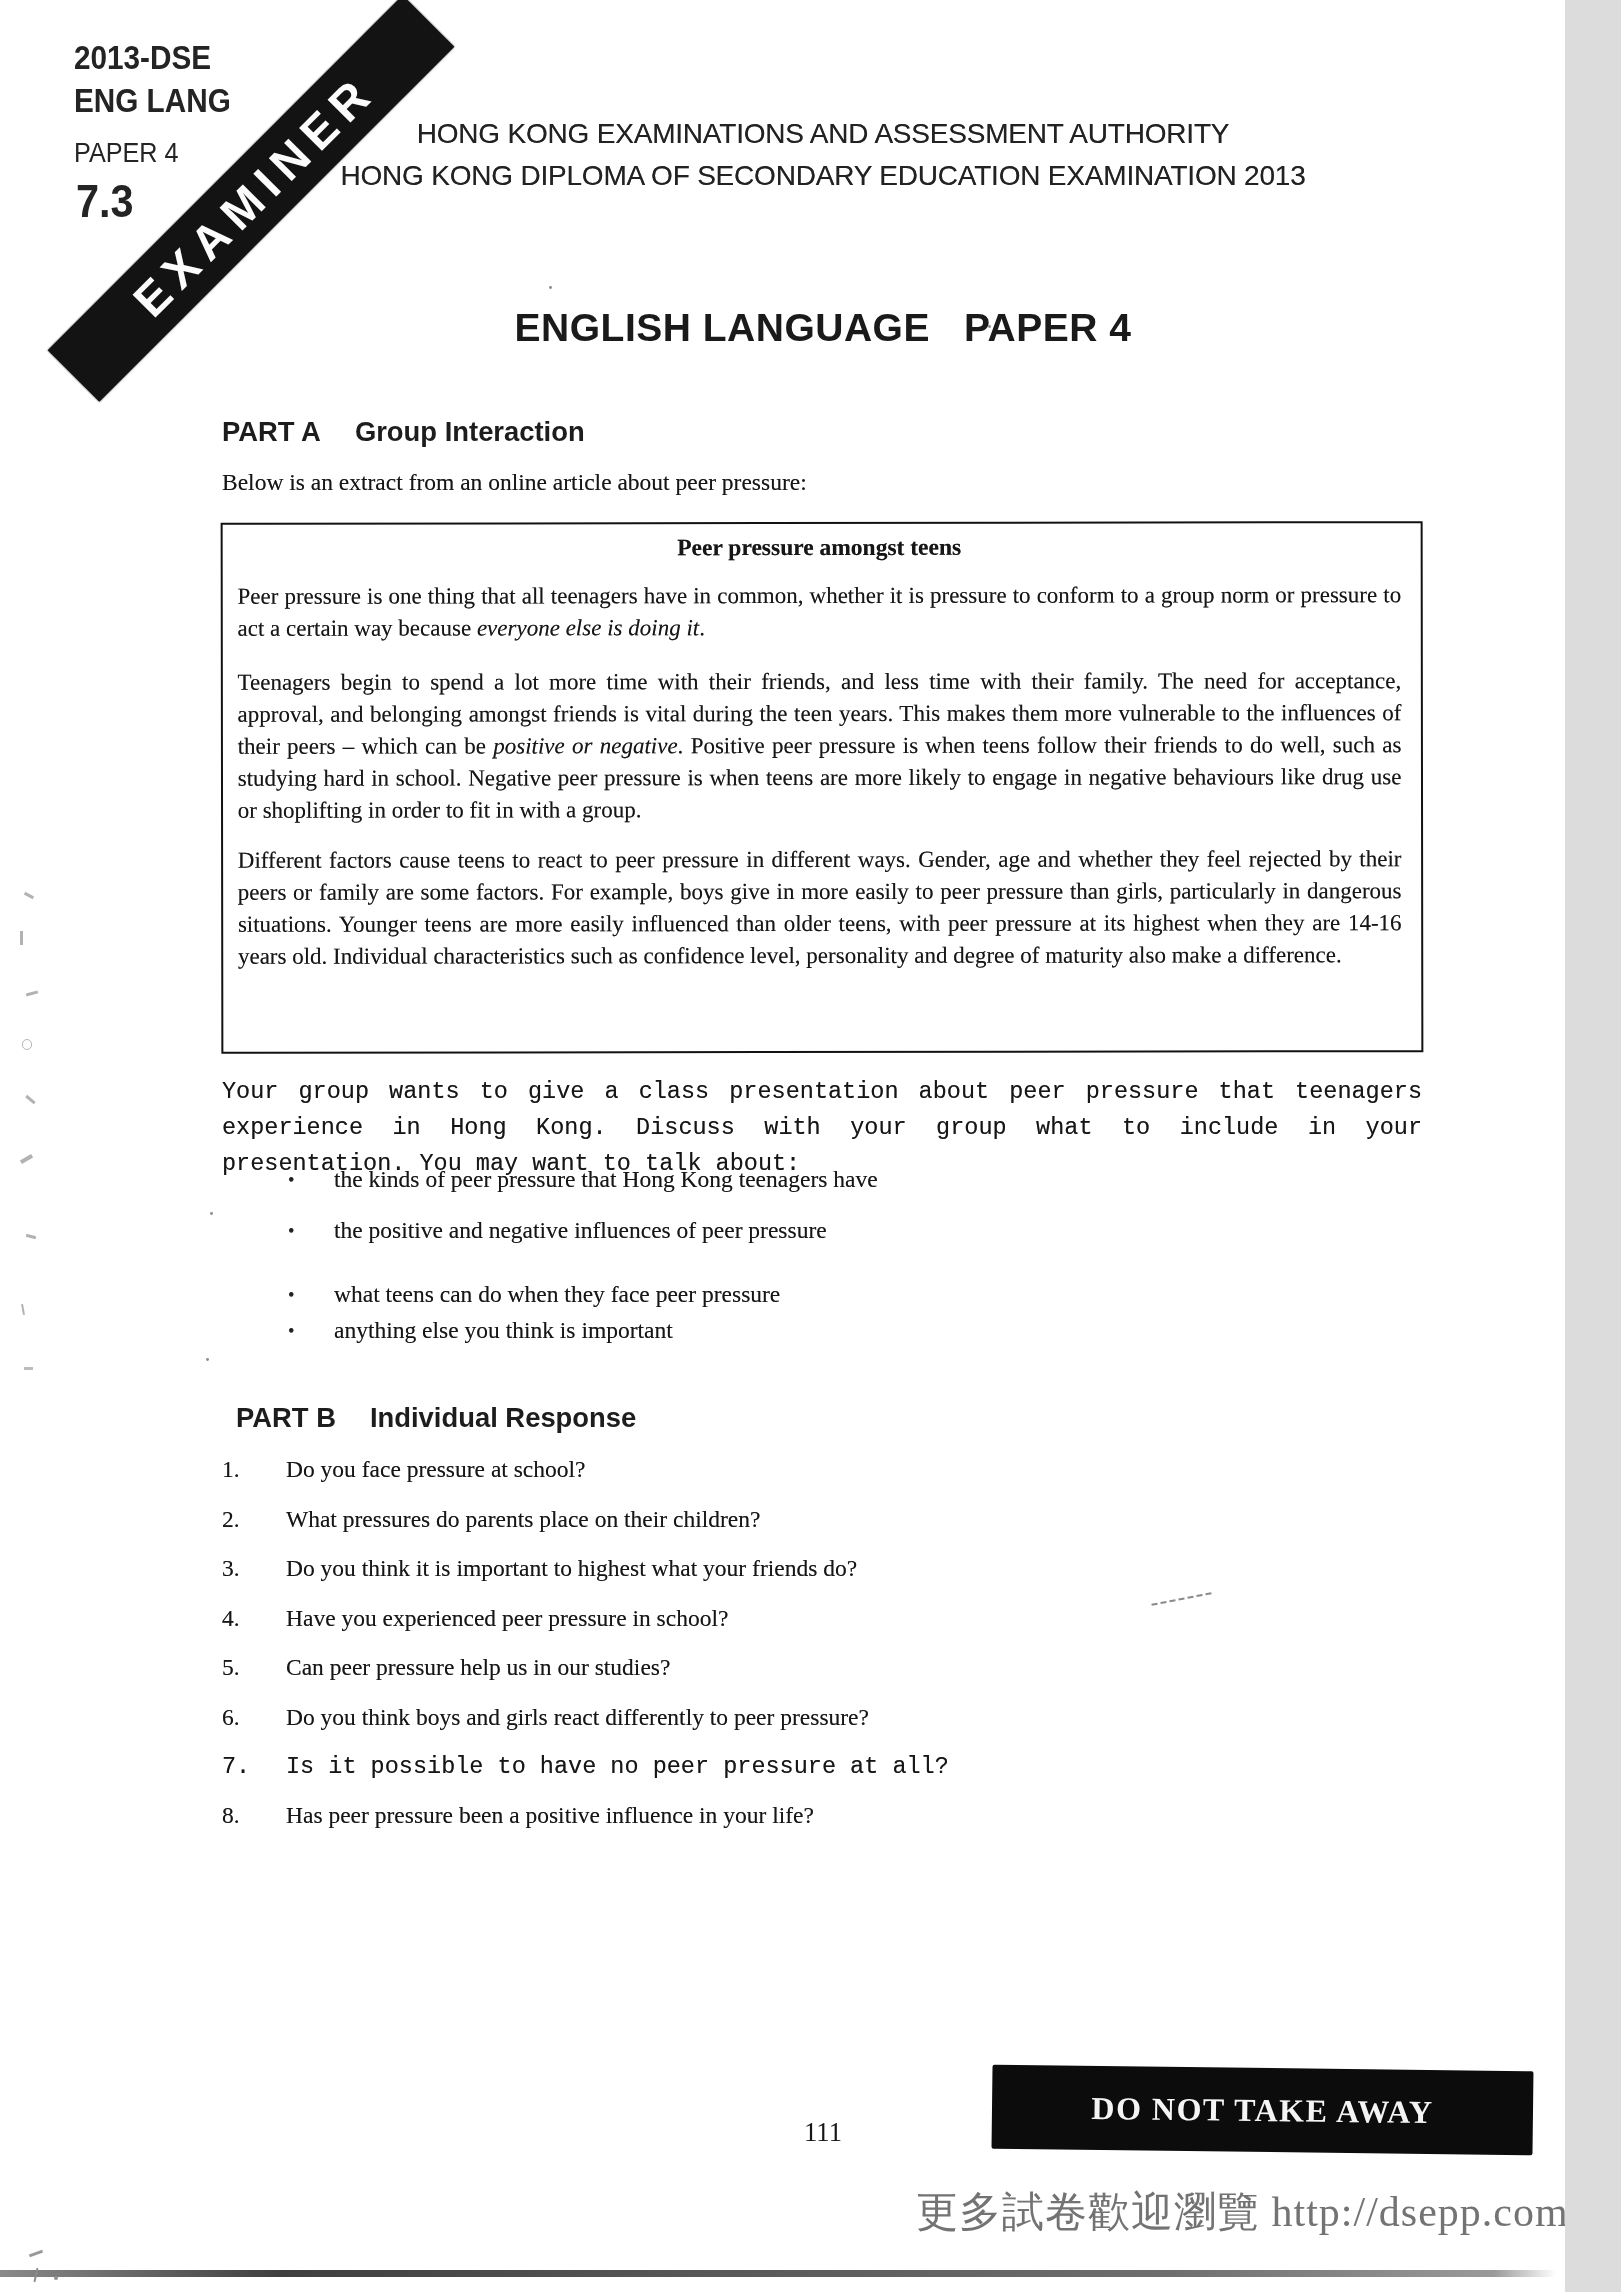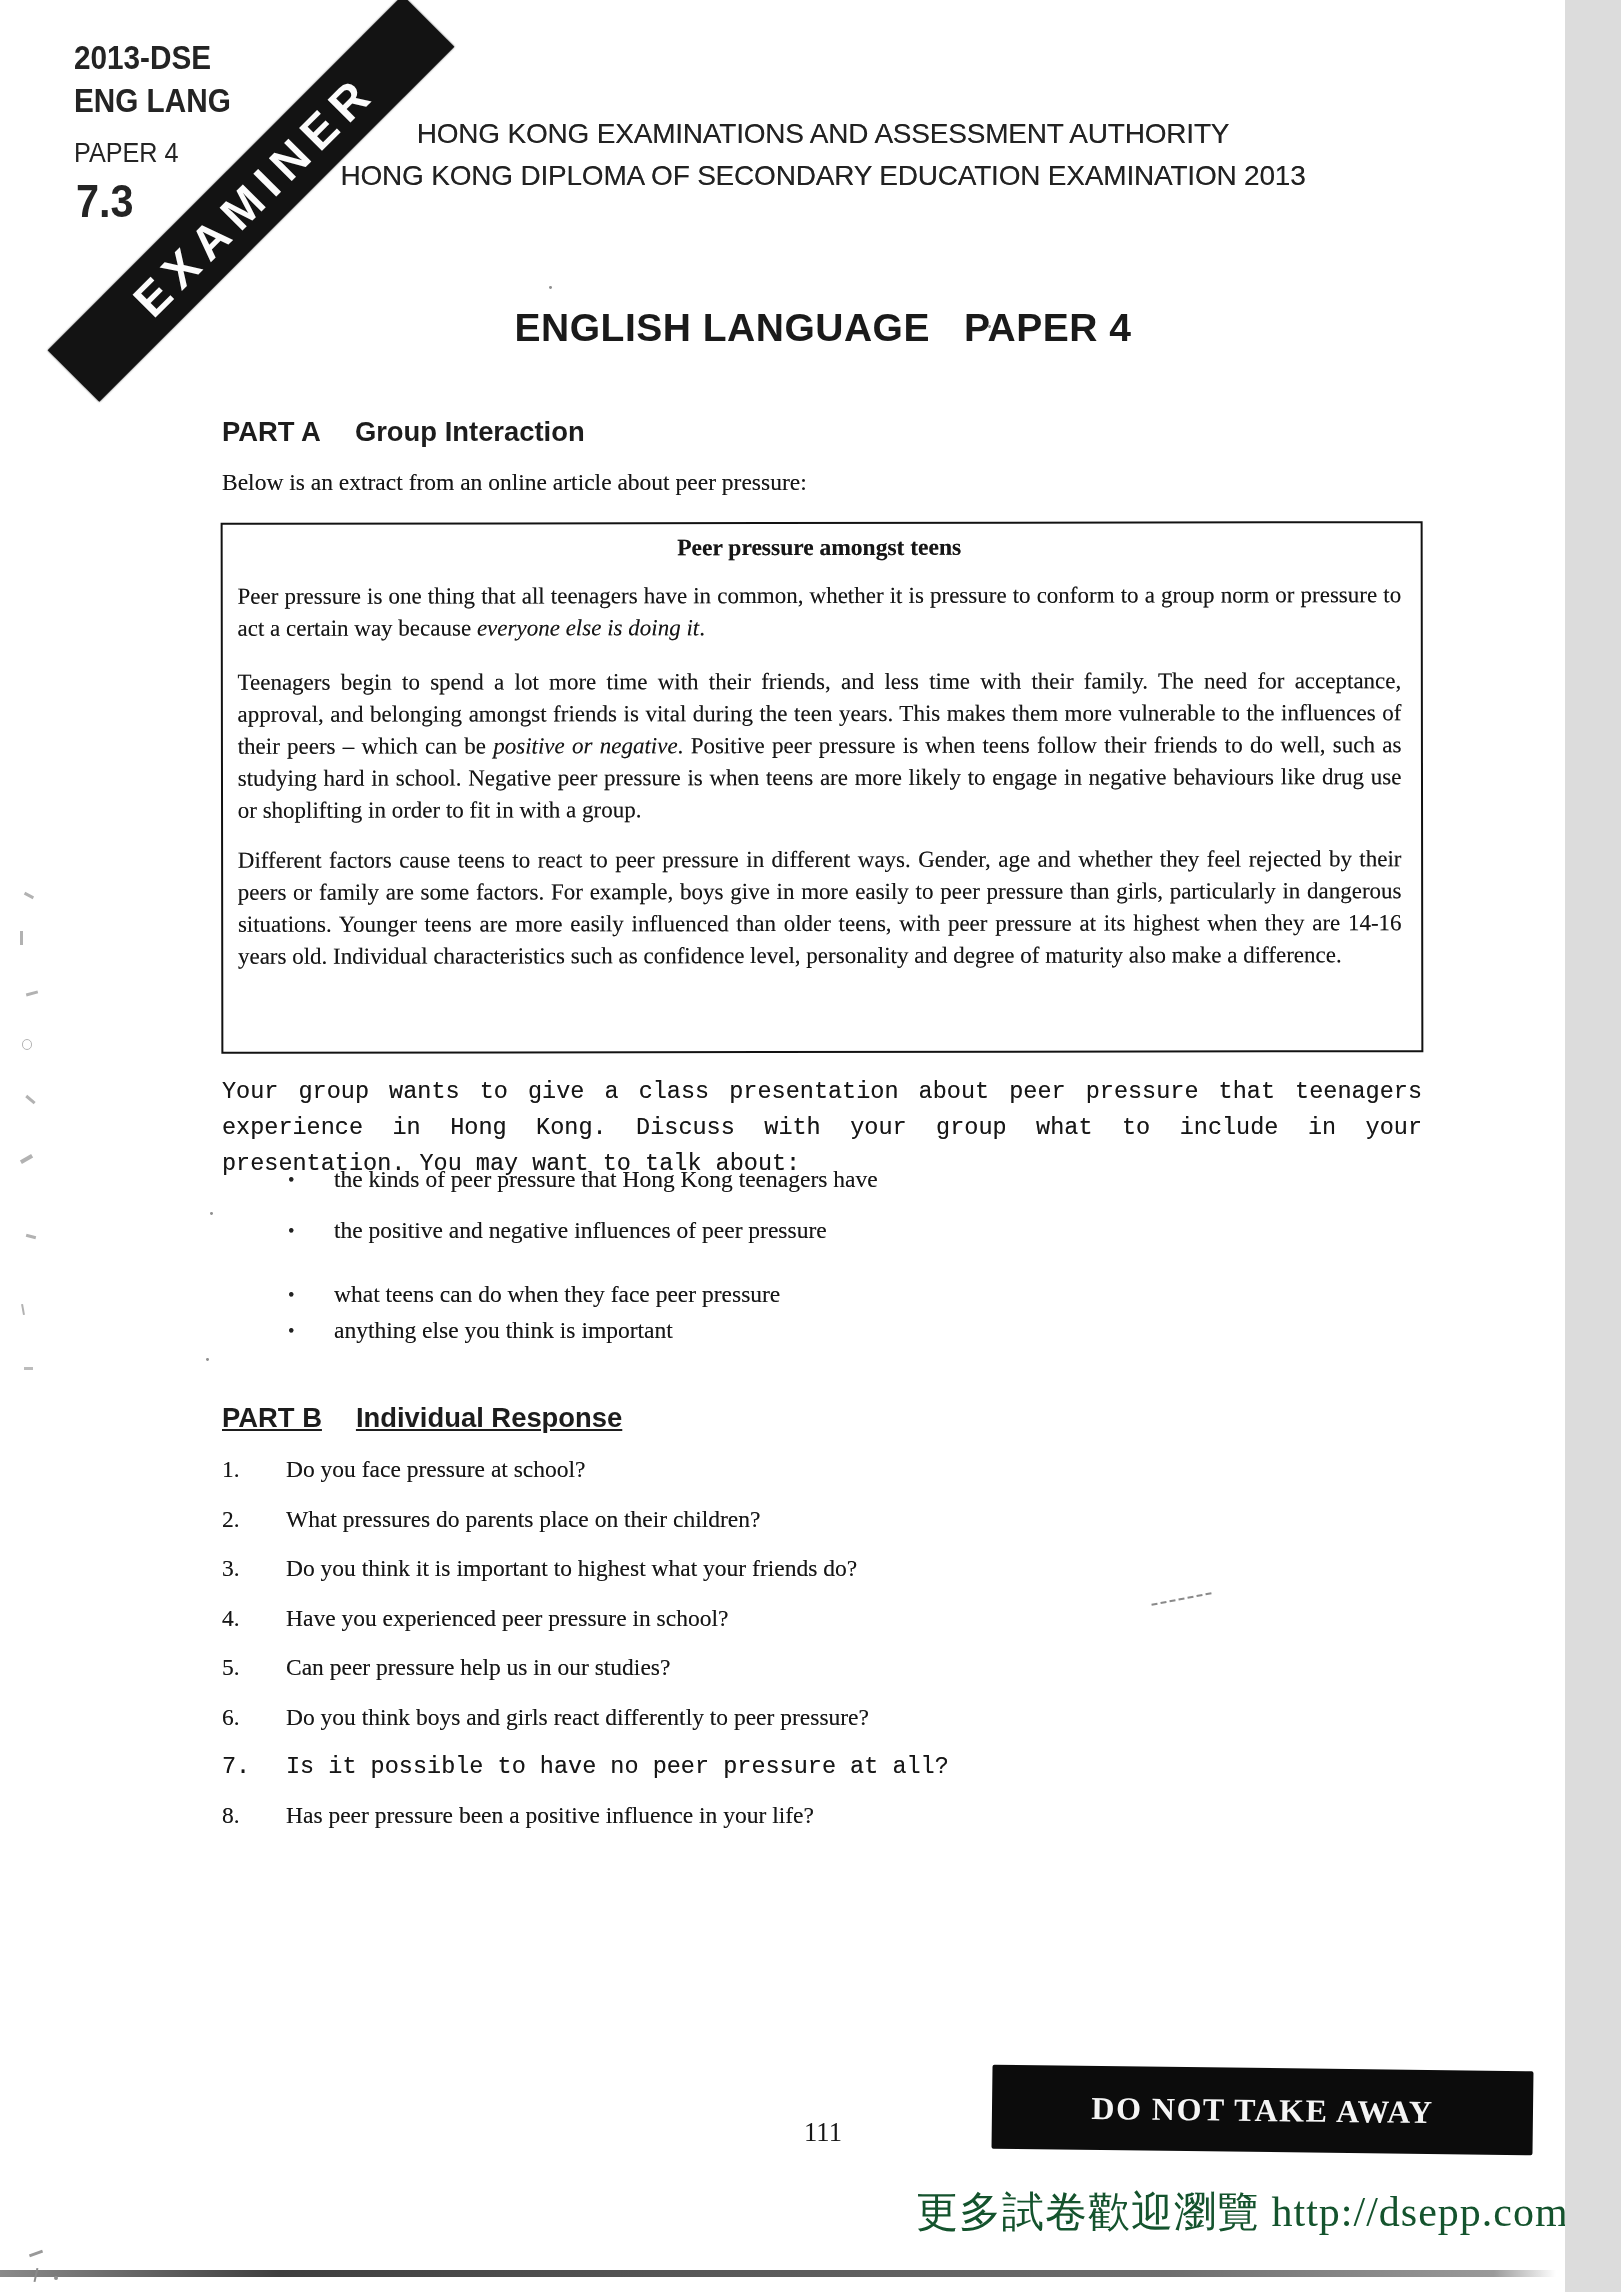--- a/index.html
+++ b/index.html
@@ -23,21 +23,21 @@
   
   .hdr{left:235px;width:1176px;text-align:center;color:#222;white-space:nowrap;}
   .hdr1{top:110px;font:400 28px "Liberation Sans",sans-serif;letter-spacing:-0.2px;text-shadow:0 0 0.6px rgba(0,0,0,.55);margin-top:8px;}
   .hdr2{top:160px;font:400 28px "Liberation Sans",sans-serif;letter-spacing:-0.2px;text-shadow:0 0 0.6px rgba(0,0,0,.55);}
   .ptitle{top:306px;font:700 39px "Liberation Sans",sans-serif;letter-spacing:0.5px;white-space:pre;color:#1a1a1a;}
 
   
   .sect{font:700 27.4px "Liberation Sans",sans-serif;color:#1d1d1d;white-space:nowrap;}
   .sect .nm{margin-left:34px;}
   .parta{left:222px;top:416px;}
-  .partb{left:222px;top:1402px;text-decoration:underline;}
+  .partb{left:236px;top:1402px;}
   .intro{left:222px;top:469px;font-size:23.5px;text-shadow:0 0 0.5px rgba(0,0,0,.45);}
 
   
   .artbox{left:221px;top:522px;width:1202px;height:531px;border:2.5px solid #121212;border-top-width:2.9px;
           transform:rotate(-.08deg);box-sizing:border-box;padding:0 19.6px 0 14.7px;}
   .artbox .ttl{text-align:center;font-weight:700;font-size:23.5px;margin-top:9.8px;text-shadow:0 0 0.5px rgba(0,0,0,.5);}
   .artbox p{margin:0;text-align:justify;font-size:23px;line-height:32px;text-shadow:0 0 0.5px rgba(0,0,0,.45);}
   .artbox .p1{margin-top:19.6px;}
   .artbox .p2{margin-top:21.6px;}
   .artbox .p3{margin-top:17.6px;}
@@ -52,21 +52,21 @@
   .q{left:222px;white-space:nowrap;font-size:23.5px;text-shadow:0 0 0.5px rgba(0,0,0,.45);}
   .q .num{display:inline-block;width:64px;}
   .q1{top:1456px;} .q2{top:1506px;} .q3{top:1555px;} .q4{top:1605px;}
   .q5{top:1654px;} .q6{top:1704px;} .q7{top:1753px;font-family:Liberation Mono, monospace;} .q8{top:1802px;}
 
   
   .pageno{left:774px;top:2117px;width:98px;text-align:center;font-size:26.5px;}
   .notice{left:992px;top:2068px;width:541px;height:84px;background:#0c0c0c;transform:rotate(.7deg);
           display:flex;align-items:center;justify-content:center;border-radius:2px;}
   .notice span{color:#f4f4f4;font:700 32px "Liberation Serif",serif;letter-spacing:1.5px;}
-  .promo{left:916px;top:2184px;font-size:42px;color:#14532d;white-space:nowrap;letter-spacing:1px;font-family:Liberation Serif, serif;}
+  .promo{left:916px;top:2184px;font-size:42px;color:#737373;white-space:nowrap;letter-spacing:1px;font-family:Liberation Serif, serif;}
 
   
   .scanline{left:0;top:2270px;width:1556px;height:6.9px;filter:blur(0.4px);
             background:linear-gradient(90deg,#8a8a8a,#3f3f3f 18%,#585858 45%,#6e6e6e 75%,#9a9a9a 96%,rgba(160,160,160,0));}
   .edgenoise{left:1607px;top:964px;width:6.9px;height:1328px;opacity:.85;filter:blur(0.3px);
              background:repeating-linear-gradient(180deg,#9a9a9a 0 2px,#303030 2px 4.9px,#c0c0c0 4.9px 7.8px,#555 7.8px 10.8px);}
   .mark{position:absolute;background:#b2b2b2;}
   .speck{position:absolute;width:3.9px;height:3.9px;border-radius:50%;background:#8f8f8f;}
   .pen{left:1151px;top:1598px;width:61px;height:0;border-top:2px dashed #8a8a8a;transform:rotate(-11deg);background:none;}
 </style>

